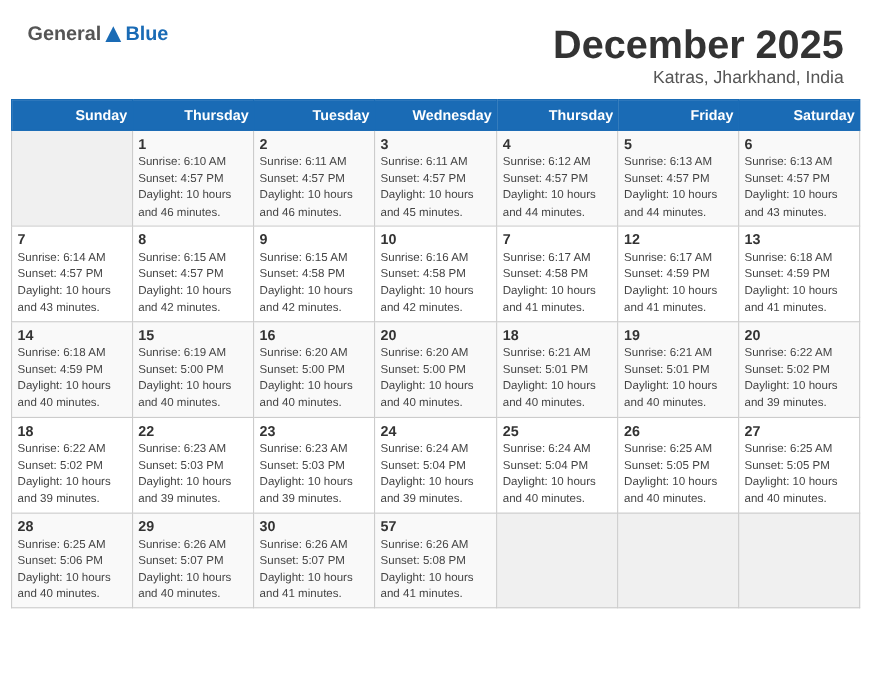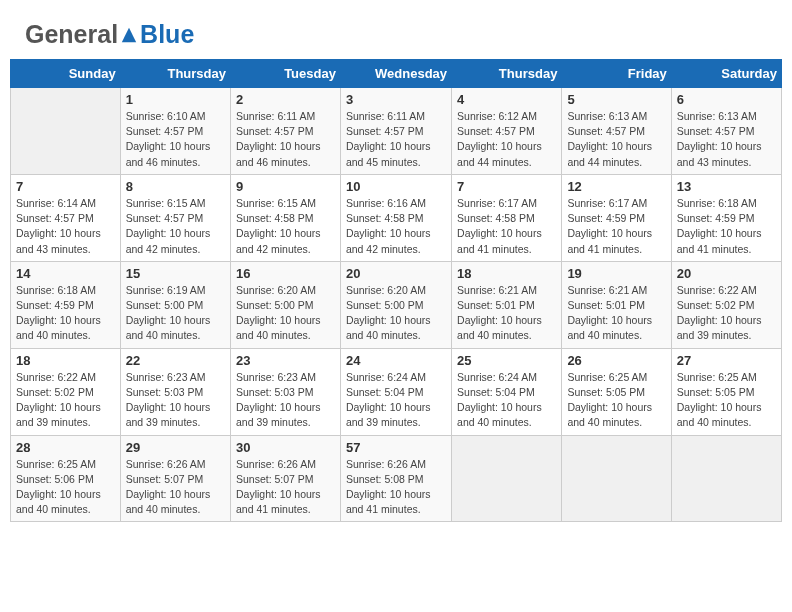--- a/index.html
+++ b/index.html
@@ -15,21 +15,21 @@
       justify-content: space-between;
       align-items: flex-start;
       padding: 10px 15px 5px 15px;
     }
     .logo {
       display: flex;
       flex-direction: column;
       align-items: flex-start;
     }
     .logo-text {
-      font-size: 25px;
+      font-size: 18px;
       font-weight: bold;
       color: #333;
       display: flex;
       align-items: center;
     }
     .logo-general { color: #555; }
     .logo-blue { color: #1a6bb5; }
     .logo-icon {
       width: 18px;
       height: 18px;
@@ -98,20 +98,24 @@
 <div class="header">
   <div class="logo">
     <div class="logo-text">
       <span class="logo-general">General</span>
       <svg class="logo-icon" viewBox="0 0 20 20">
         <polygon points="10,2 18,18 2,18" fill="#1a6bb5"></polygon>
       </svg>
       <span class="logo-blue">Blue</span>
     </div>
   </div>
+  <div class="title-area">
+    <div class="month-title">December 2025</div>
+    <div class="location">Katras, Jharkhand, India</div>
+  </div>
 </div>
 
 <table class="calendar">
   <thead>
     <tr id="weekday-header">
         <th>Sunday</th>
         <th>Thursday</th>
         <th>Tuesday</th>
         <th>Wednesday</th>
         <th>Thursday</th>

